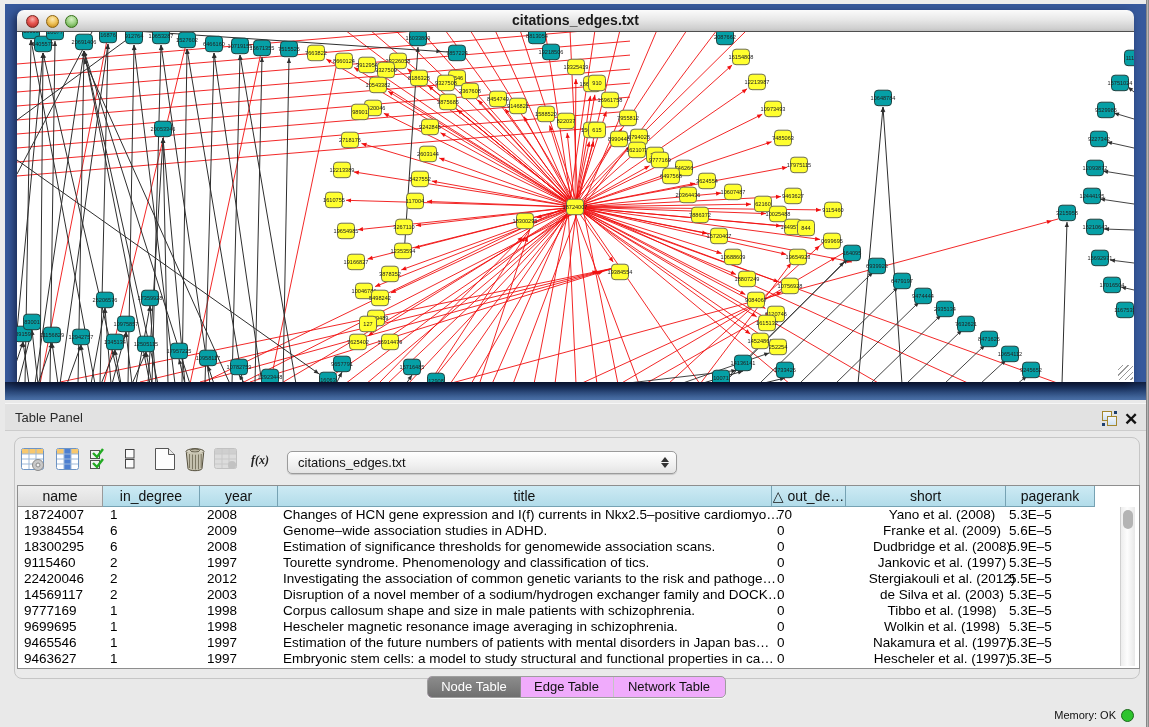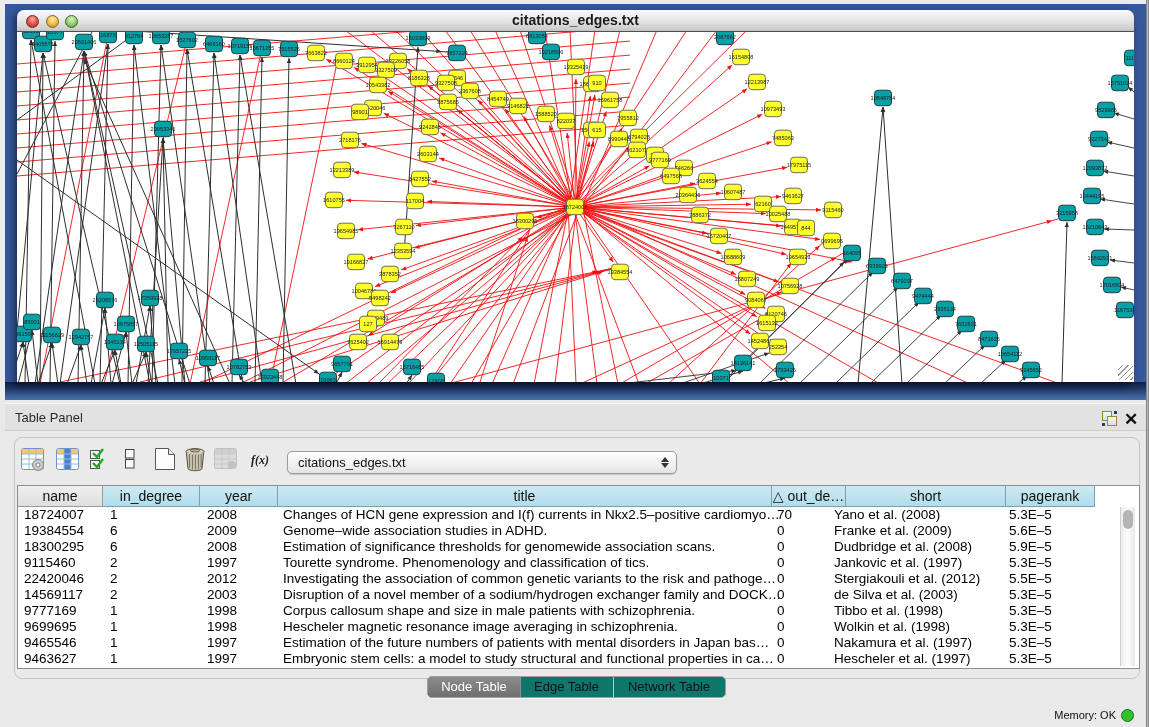--- a/index.html
+++ b/index.html
@@ -46,26 +46,26 @@
 
 #tbl{left:2px;top:47px;width:1121px;height:182px;background:#fff;
  border:1px solid #8e8e8e}
 .th{position:absolute;top:0;height:20px;background:linear-gradient(#cdeaf4,#b2dcea);
  border-right:1px solid #76a2b3;border-bottom:1px solid #76a2b3;
  font-size:14px;color:#111;text-align:center;line-height:20px}
 .th0{background:linear-gradient(#efefef,#dedede);border-right:1px solid #9a9a9a;border-bottom:1px solid #9a9a9a}
 .tr{position:absolute;left:0;width:1119px;height:16px;font-size:13.5px;color:#000;white-space:nowrap}
 .tr span{position:absolute;top:0;line-height:15px}
 .c0{left:6px}.c1{left:92px}.c2{left:189px}.c3{left:265px}
-.c4{left:759px}.c5{left:816px;width:160px;text-align:left}.c6{left:991px}
+.c4{left:759px}.c5{left:844px;width:160px;text-align:center}.c6{left:991px}
 #sb{left:1102px;top:21px;width:14px;height:159px;background:linear-gradient(90deg,#ededed,#fdfdfd 45%,#e8e8e8);border-left:1px solid #d0d0d0}
 #sbt{left:2px;top:3px;width:10px;height:19px;background:#b4b4b4;border-radius:5px}
 
 #tabs{left:427px;top:276px;width:297px;height:20px;border:1px solid #9e9e9e;
- border-radius:5px;background:#0f766e;box-shadow:0 1px 0 rgba(255,255,255,.8)}
+ border-radius:5px;background:#f0abfc;box-shadow:0 1px 0 rgba(255,255,255,.8)}
 .tab{position:absolute;top:0;height:20px;font-size:13px;text-align:center;line-height:19px;color:#111}
 #tab0{left:0;width:92px;background:linear-gradient(#8c8c8c,#6f6f6f);color:#fff;border-radius:4px 0 0 4px;border-right:1px solid #8e8e8e}
 #tab1{left:92px;width:93px;border-right:1px solid #c4c4c4}
 #tab2{left:185px;width:112px;border-radius:0 4px 4px 0}
 #mem{left:0;top:309px;width:1116px;text-align:right;font-size:11px;color:#111}
 #memdot{left:1121px;top:309px;width:11px;height:11px;border-radius:50%;
  background:#2ec42e;border:1px solid #1c681c}
 </style></head><body>
 <div class="abs" id="desktop"></div>
 <div class="abs" id="navy"></div>

